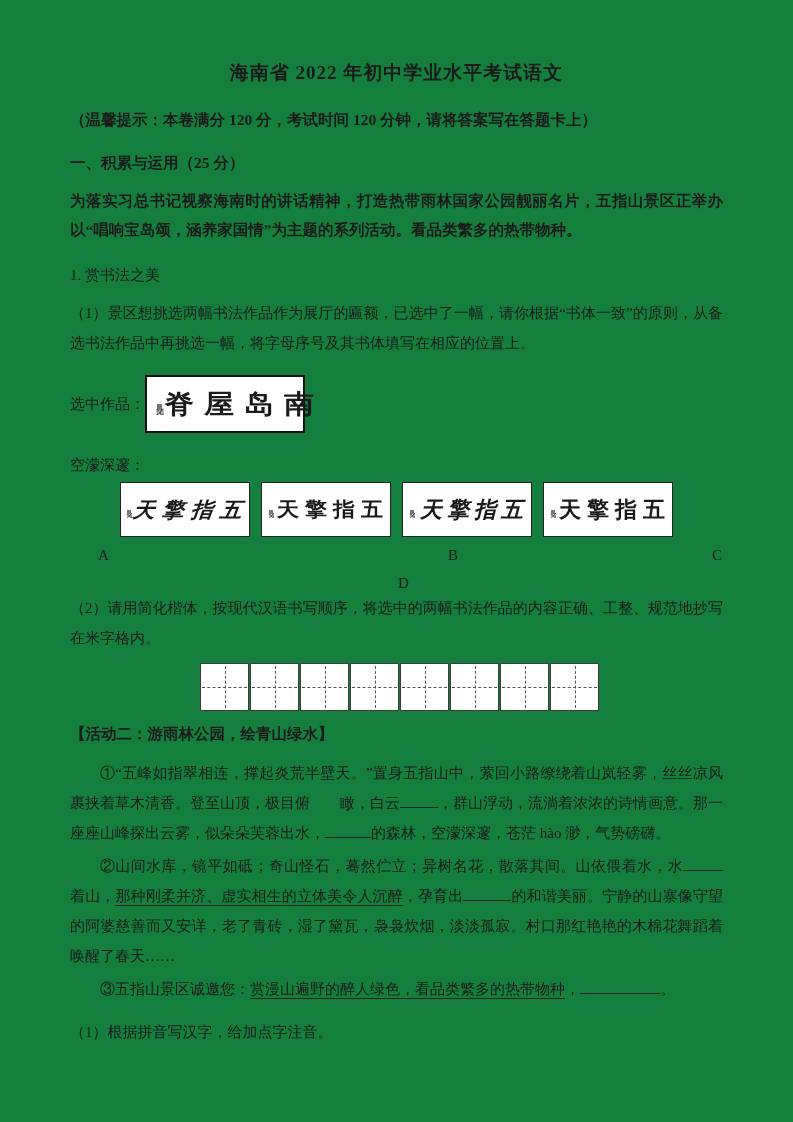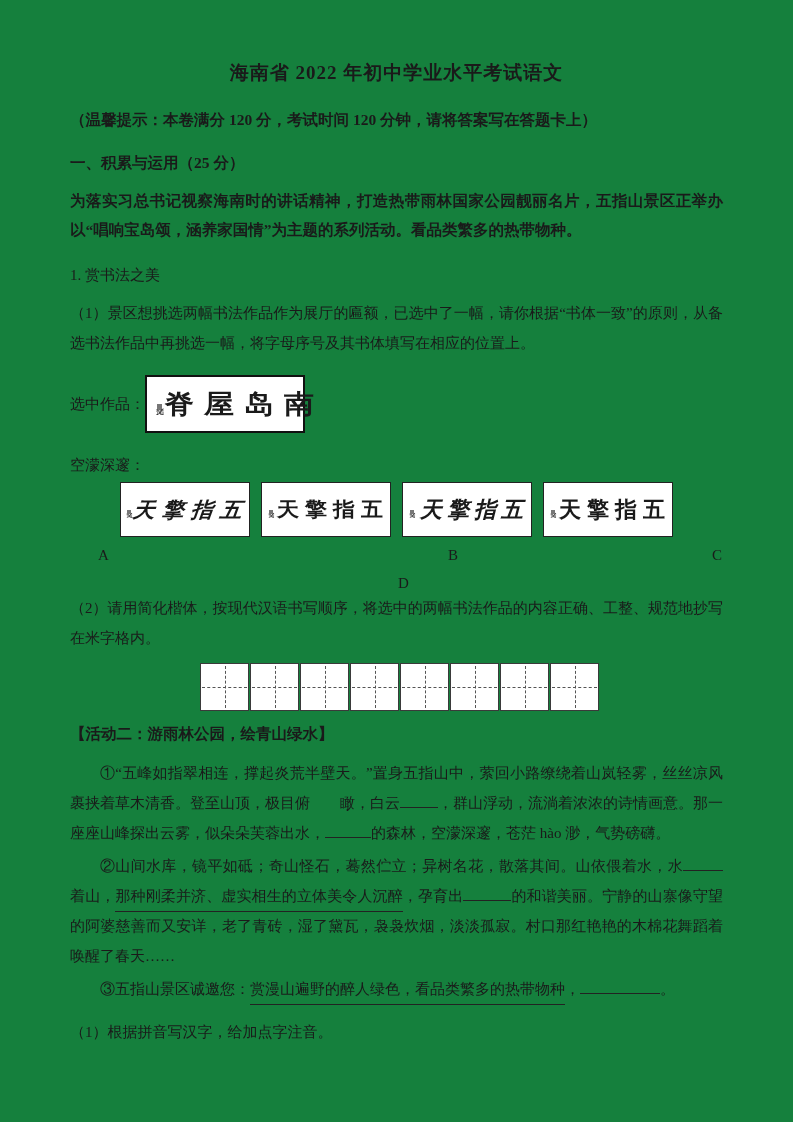--- a/index.html
+++ b/index.html
@@ -52,21 +52,21 @@
   }
   .indent{text-indent:2em;}
   .seg-blank{
     display:inline-block;
     border-bottom:1px solid #222;
     height:0.95em;
     vertical-align:baseline;
   }
   .seg-underline{
     border-bottom:1px solid #222;
-    padding-bottom:7px;
+    padding-bottom:1px;
     margin-top:45px;
   }
   .seg-dot{
     position:relative;
     display:inline-block;
   }
   .seg-dot::after{
     content:"·";
     position:absolute;
     left:50%;bottom:-0.62em;

